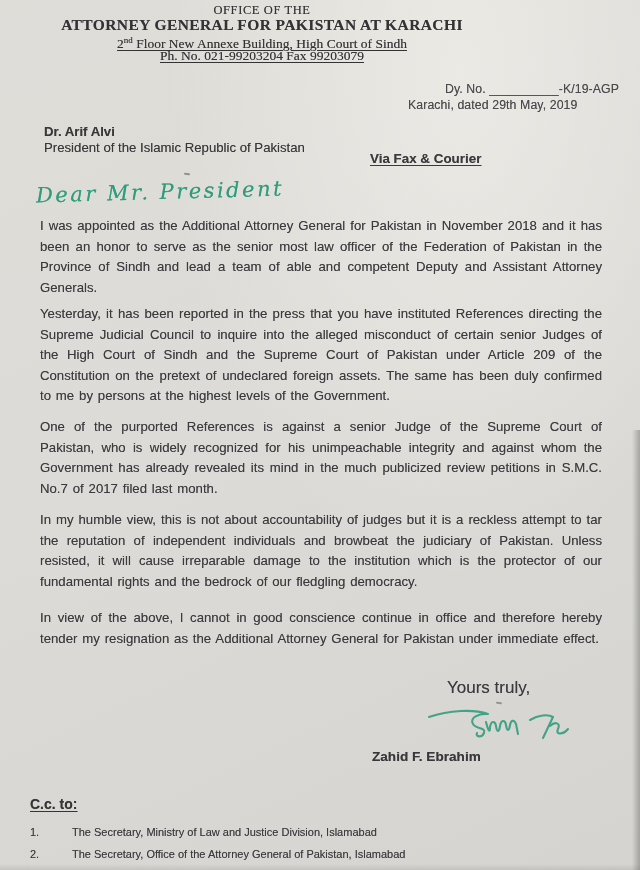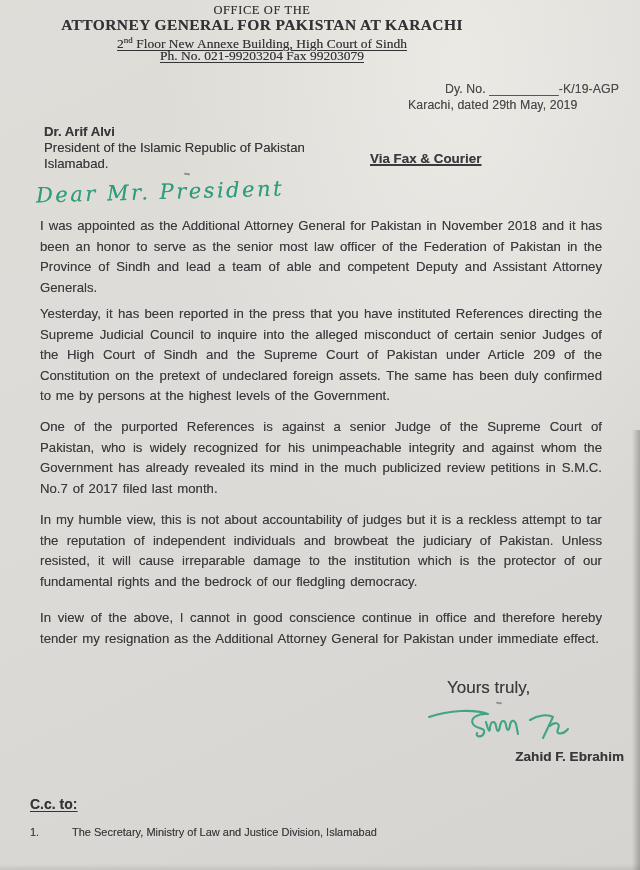--- a/index.html
+++ b/index.html
@@ -36,21 +36,21 @@
   .address-line sup { font-size: 9px; }
 
   
   .dy-line   { position: absolute; left: 445px; top: 82px; font-size: 12.3px; color: #4a4a4d; letter-spacing: 0.1px; }
   .date-line { position: absolute; left: 408px; top: 98px; font-size: 12.3px; color: #4a4a4d; letter-spacing: 0.1px; }
 
   
   .recipient { position: absolute; left: 44px; top: 124px; font-size: 13.2px; line-height: 16.2px; color: #38383b; }
   .recipient .bold { font-weight: bold; }
 
-  .via-fax { position: absolute; left: 370px; top: 151px; font-size: 13.4px; font-weight: bold; color: #3a3a3d; text-decoration: underline; }
+  .via-fax { position: absolute; left: 370px; top: 151px; font-size: 13.4px; font-weight: bold; color: #3a3a3d; }
 
   
   .salutation {
     position: absolute; left: 36px; top: 180px;
     font-family: "DejaVu Serif", serif;
     font-style: italic;
     font-size: 21px;
     letter-spacing: 2.5px;
     color: #2f9c7c;
     transform: rotate(-1.6deg);
@@ -76,21 +76,21 @@
   .bp-2 { top: 304px; }
   .bp-3 { top: 417px; }
   .bp-4 { top: 510px; }
   .bp-5 { top: 608px; }
 
   
   .valediction { position: absolute; left: 447px; top: 678px; font-size: 17px; color: #3b3b3e; }
   .signature-svg { position: absolute; left: 424px; top: 700px; }
   .signatory {
     position: absolute; left: 372px; top: 749px; width: 252px;
-    text-align: right; font-size: 13.2px; line-height: 16.5px; color: #38383b;
+    text-align: left; font-size: 13.2px; line-height: 16.5px; color: #38383b;
   }
   .signatory .bold { font-weight: bold; font-size: 13.6px; }
 
   
   .cc-heading { position: absolute; left: 30px; top: 796px; font-size: 14px; font-weight: bold; color: #353538; }
   .cc-row { position: absolute; left: 30px; font-size: 11px; color: #3b3b3e; }
   .cc-row-1 { top: 826px; }
   .cc-row-2 { top: 848px; }
   .cc-num  { display: inline-block; width: 42px; }
 
@@ -119,21 +119,20 @@
       <span class="u">Ph. No. 021-99203204 Fax 99203079</span>
     </div>
   </div>
 
   <div class="dy-line txt">Dy. No. __________-K/19-AGP</div>
   <div class="date-line txt">Karachi, dated 29th May, 2019</div>
 
   <div class="recipient txt">
     <div class="bold">Dr. Arif Alvi</div>
     <div>President of the Islamic Republic of Pakistan</div>
-    <div>Islamabad.</div>
   </div>
 
   <div class="via-fax txt">
     <span class="u">Via Fax &amp; Courier</span>
   </div>
 
   <div class="ink-dash dash-1"></div>
   <div class="salutation">Dear Mr. President</div>
 
   <p class="bp bp-1 txt">I was appointed as the Additional Attorney General for Pakistan in November 2018 and it has been an honor to serve as the senior most law officer of the Federation of Pakistan in the Province of Sindh and lead a team of able and competent Deputy and Assistant Attorney Generals.</p>
@@ -157,17 +156,20 @@
   <div class="signatory txt">
     <div class="bold">Zahid F. Ebrahim</div>
   </div>
 
   <div class="cc-heading txt">
     <span class="u">C.c. to:</span>
   </div>
   <div class="cc-row cc-row-1 txt">
     <span class="cc-num">1.</span><span>The Secretary, Ministry of Law and Justice Division, Islamabad</span>
   </div>
+  <div class="cc-row cc-row-2 txt">
+    <span class="cc-num">2.</span><span>The Secretary, Office of the Attorney General of Pakistan, Islamabad</span>
+  </div>
 
   <div class="edge-shadow-right"></div>
   <div class="edge-shadow-bottom"></div>
 
 </div>
 
 </body></html>

